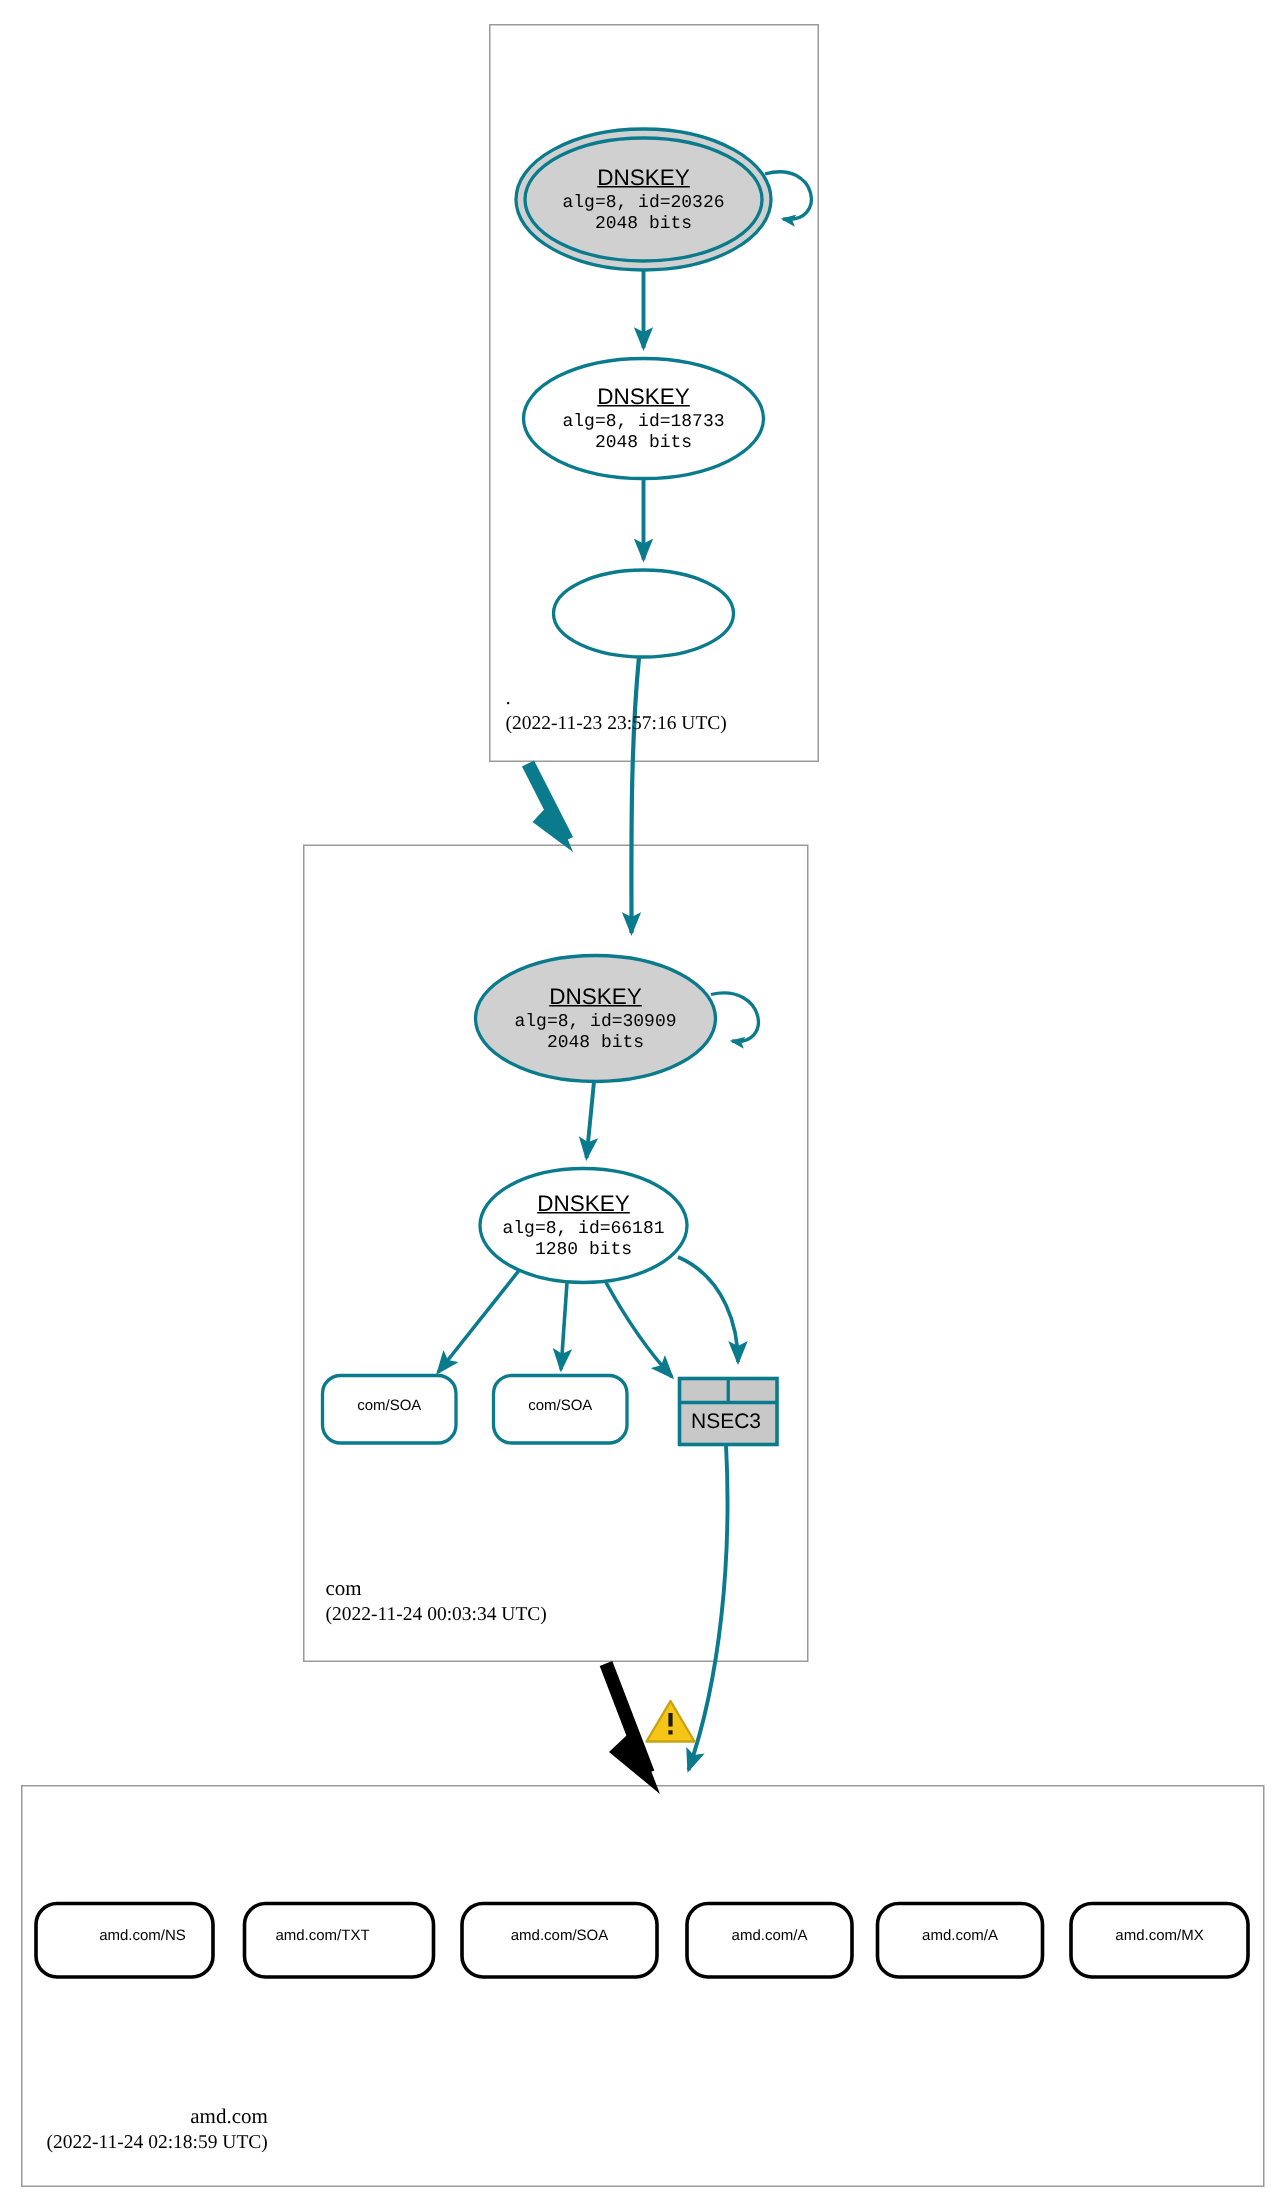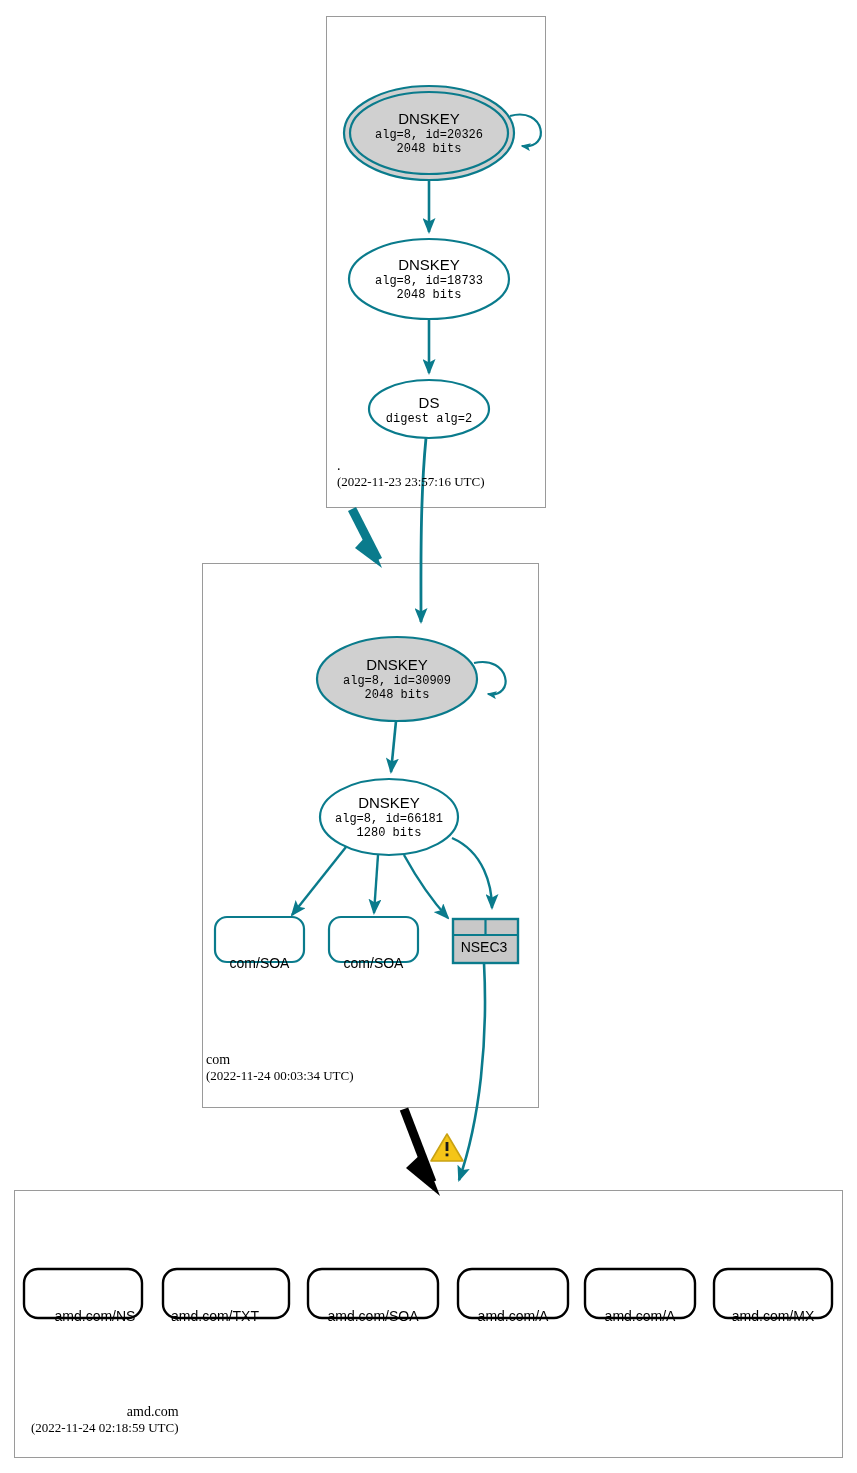--- a/index.html
+++ b/index.html
@@ -50,35 +50,35 @@
     position: absolute;
     text-align: center;
     color: #000000;
     pointer-events: none;
     white-space: nowrap;
   }
   .nt-title {
     font-family: "Liberation Sans", sans-serif;
     font-size: 15px;
     line-height: 18px;
+    text-decoration: underline;
   }
   .nt-sub {
     font-family: Liberation Mono, monospace;
     font-size: 12px;
     line-height: 14px;
   }
   .rr-text {
     position: absolute;
     text-align: center;
     font-family: "Liberation Sans", sans-serif;
-    font-size: 14px;
+    font-size: 10px;
     color: #000000;
     white-space: nowrap;
     pointer-events: none;
-    margin-top: 23px;
   }
   .nsec-text {
     position: absolute;
     text-align: center;
     font-family: "Liberation Sans", sans-serif;
     font-size: 14px;
     color: #000000;
     white-space: nowrap;
     pointer-events: none;
   }
@@ -176,24 +176,20 @@
     <div class="nt-sub">alg=8, id=20326</div>
     <div class="nt-sub">2048 bits</div>
   </div>
 
   <div class="node-text" style="left:339px; top:256px; width:180px;">
     <div class="nt-title">DNSKEY</div>
     <div class="nt-sub">alg=8, id=18733</div>
     <div class="nt-sub">2048 bits</div>
   </div>
 
-  <div class="node-text" style="left:339px; top:394px; width:180px;">
-    <div class="nt-title">DS</div>
-    <div class="nt-sub">digest alg=2</div>
-  </div>
 
   <div class="node-text" style="left:307px; top:656px; width:180px;">
     <div class="nt-title">DNSKEY</div>
     <div class="nt-sub">alg=8, id=30909</div>
     <div class="nt-sub">2048 bits</div>
   </div>
 
   <div class="node-text" style="left:299px; top:794px; width:180px;">
     <div class="nt-title">DNSKEY</div>
     <div class="nt-sub">alg=8, id=66181</div>
@@ -210,21 +206,21 @@
   <div class="rr-text" style="left:308px; top:1285px; width:130px;">amd.com/SOA</div>
   <div class="rr-text" style="left:458px; top:1285px; width:110px;">amd.com/A</div>
   <div class="rr-text" style="left:585px; top:1285px; width:110px;">amd.com/A</div>
   <div class="rr-text" style="left:714px; top:1285px; width:118px;">amd.com/MX</div>
 
   <div class="cluster-label" style="left:337px; top:458px;">
     <div class="cluster-name">.</div>
     <div class="cluster-time">(2022-11-23 23:57:16 UTC)</div>
   </div>
 
-  <div class="cluster-label" style="left:206px; top:1052px;">
+  <div class="cluster-label" style="left:217px; top:1052px;">
     <div class="cluster-name">com</div>
     <div class="cluster-time">(2022-11-24 00:03:34 UTC)</div>
   </div>
 
   <div class="cluster-label" style="left:31px; top:1404px;text-align:right;">
     <div class="cluster-name">amd.com</div>
     <div class="cluster-time">(2022-11-24 02:18:59 UTC)</div>
   </div>
 
 </div>

